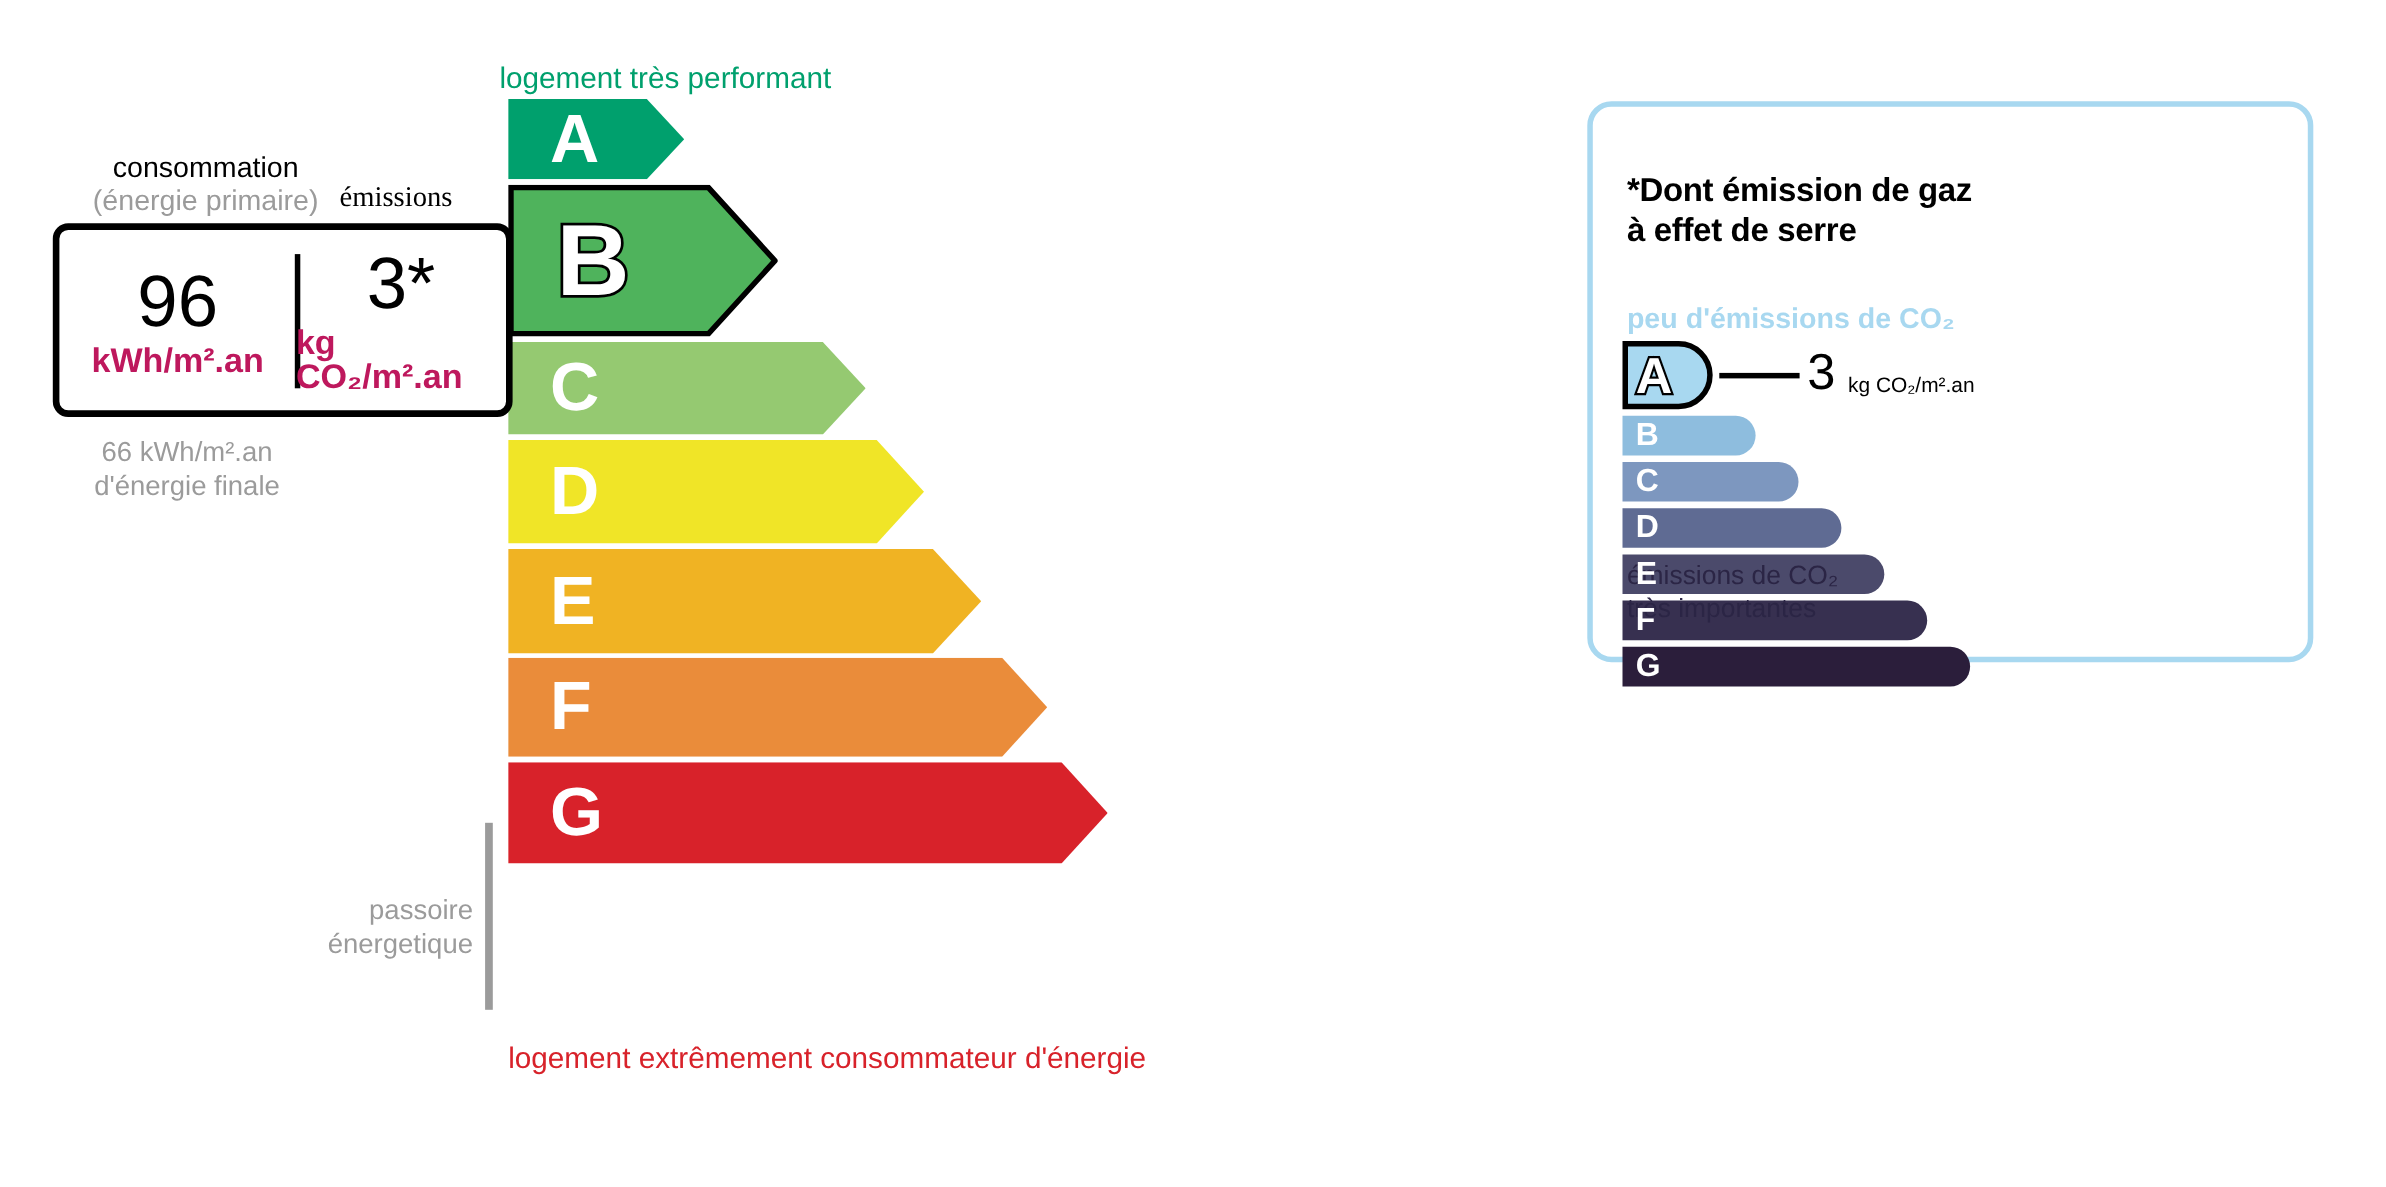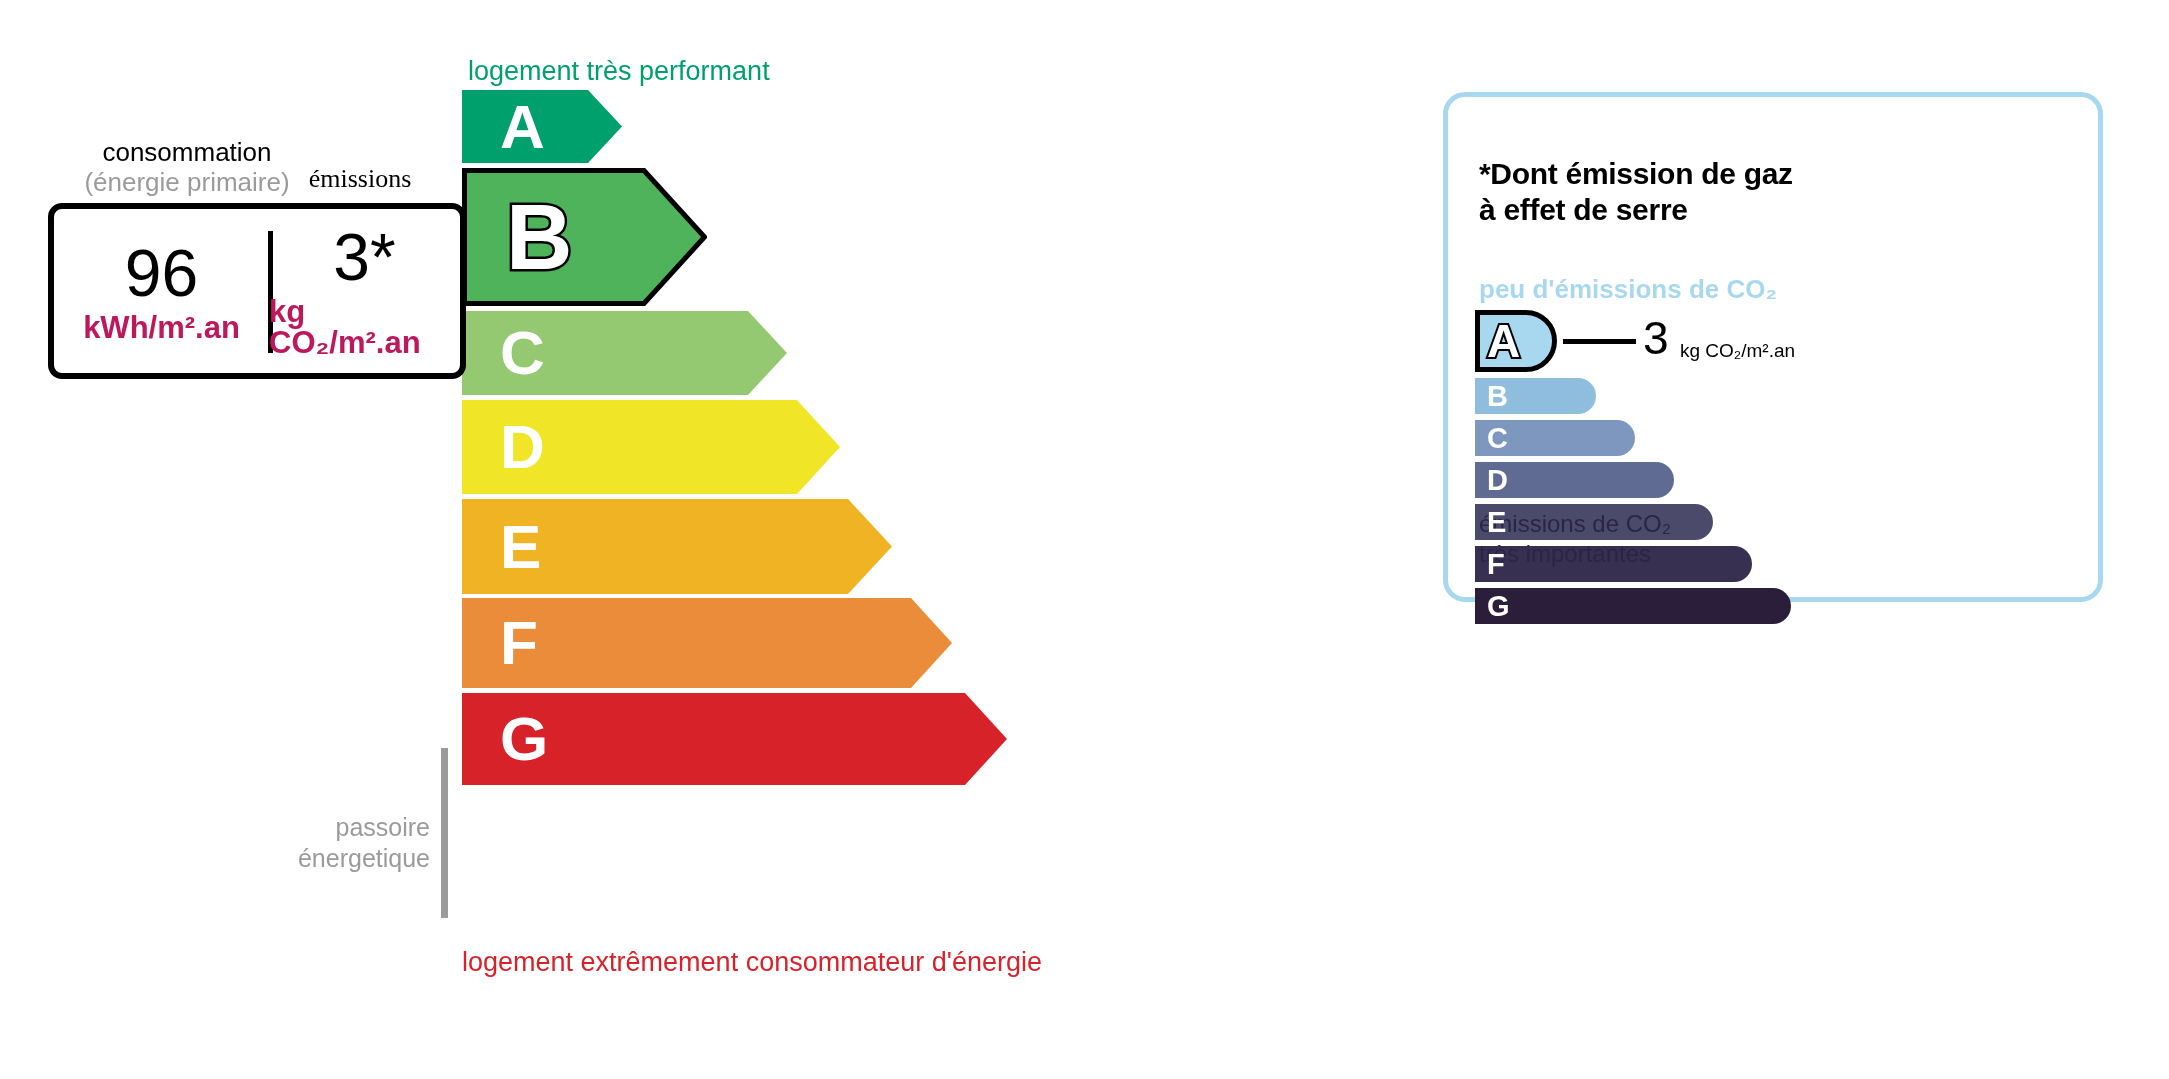--- a/index.html
+++ b/index.html
@@ -106,21 +106,21 @@
     width: 200px;
     text-align: center;
     font-size: 25px;
     color: #9b9b9b;
     line-height: 1.25;
   }
 
   
   #cap-top {
     position: absolute;
-    left: 468px;
+    left: 454px;
     top: 56px;
     font-size: 27px;
     color: #00a06d;
     white-space: nowrap;
   }
   
   #cap-bottom {
     position: absolute;
     left: 462px;
     top: 947px;
@@ -332,20 +332,24 @@
       <div class="big-num">96</div>
       <div class="unit-lbl">kWh/m².an</div>
     </div>
     <div class="divider"></div>
     <div class="cell right">
       <div class="big-num">3*</div>
       <div class="unit-lbl">kg CO₂/m².an</div>
     </div>
   </div>
 
+  <div id="final-energy">
+    <div>66 kWh/m².an</div>
+    <div>d'énergie finale</div>
+  </div>
 
   <div id="cap-top">logement très performant</div>
   <div id="passoire-label">
     <div>passoire</div>
     <div>énergetique</div>
   </div>
 
   <div id="cap-bottom">logement extrêmement consommateur d'énergie</div>
   <div id="passoire-bar"></div>
 

